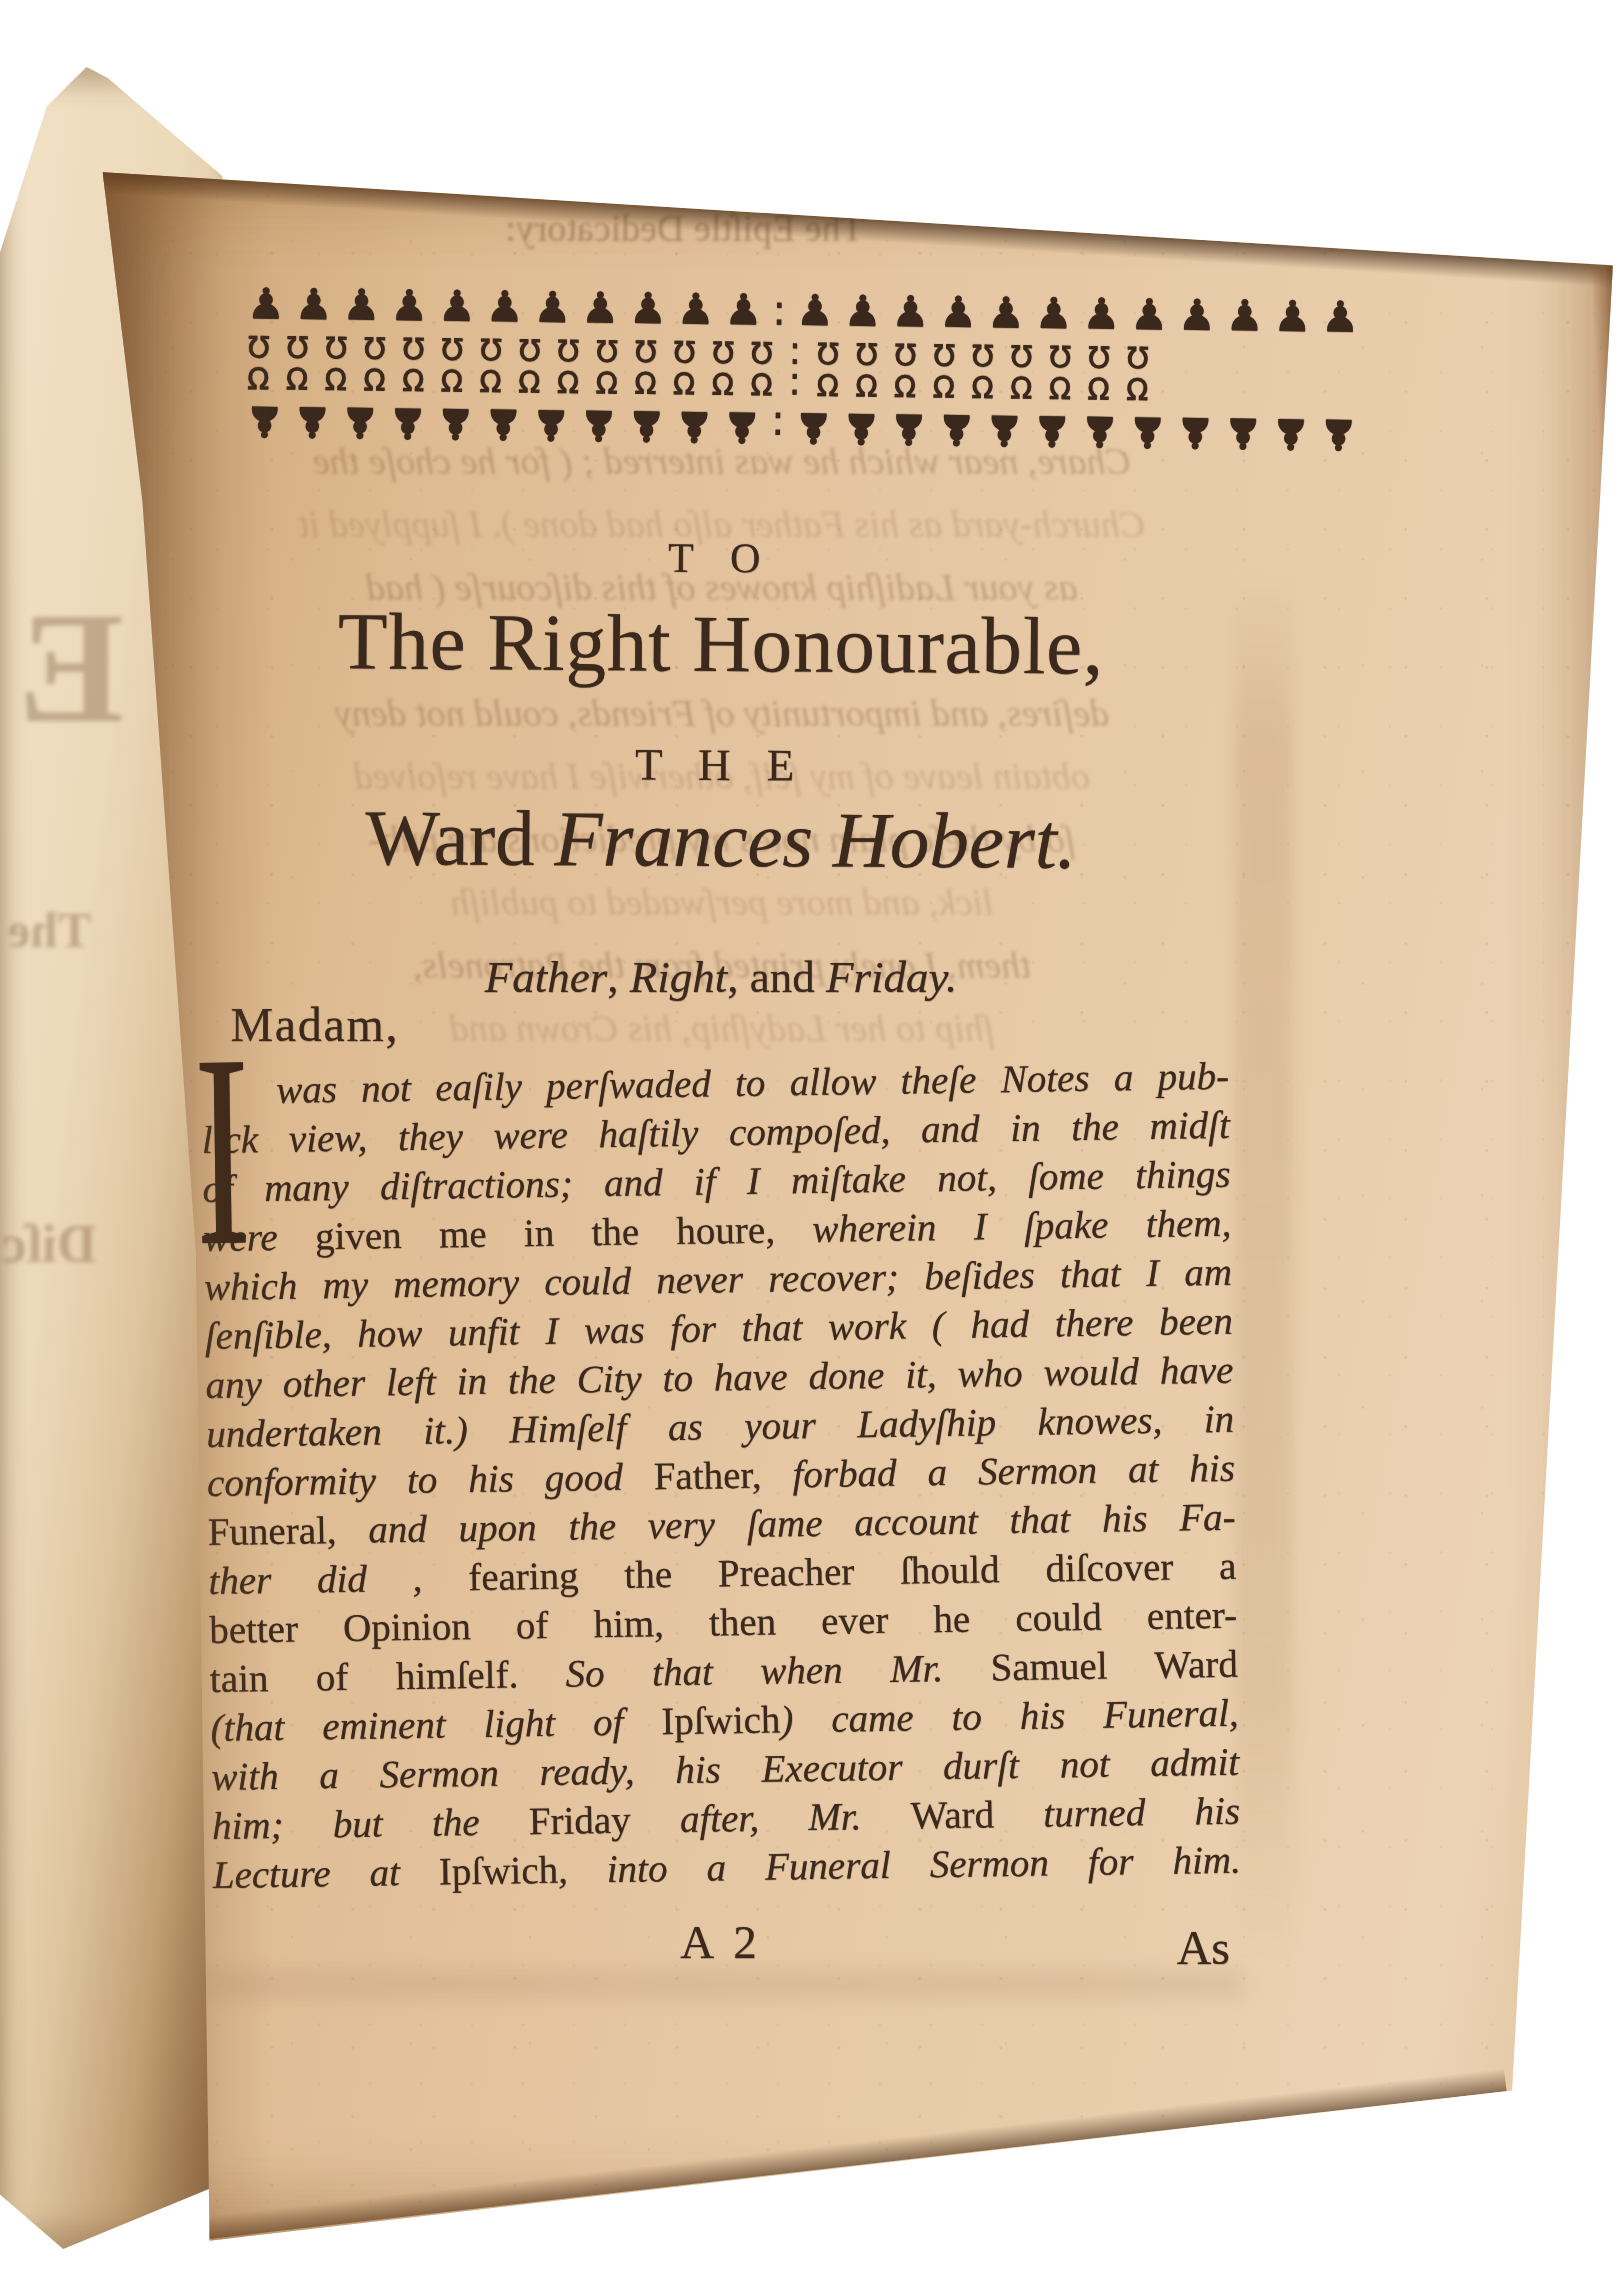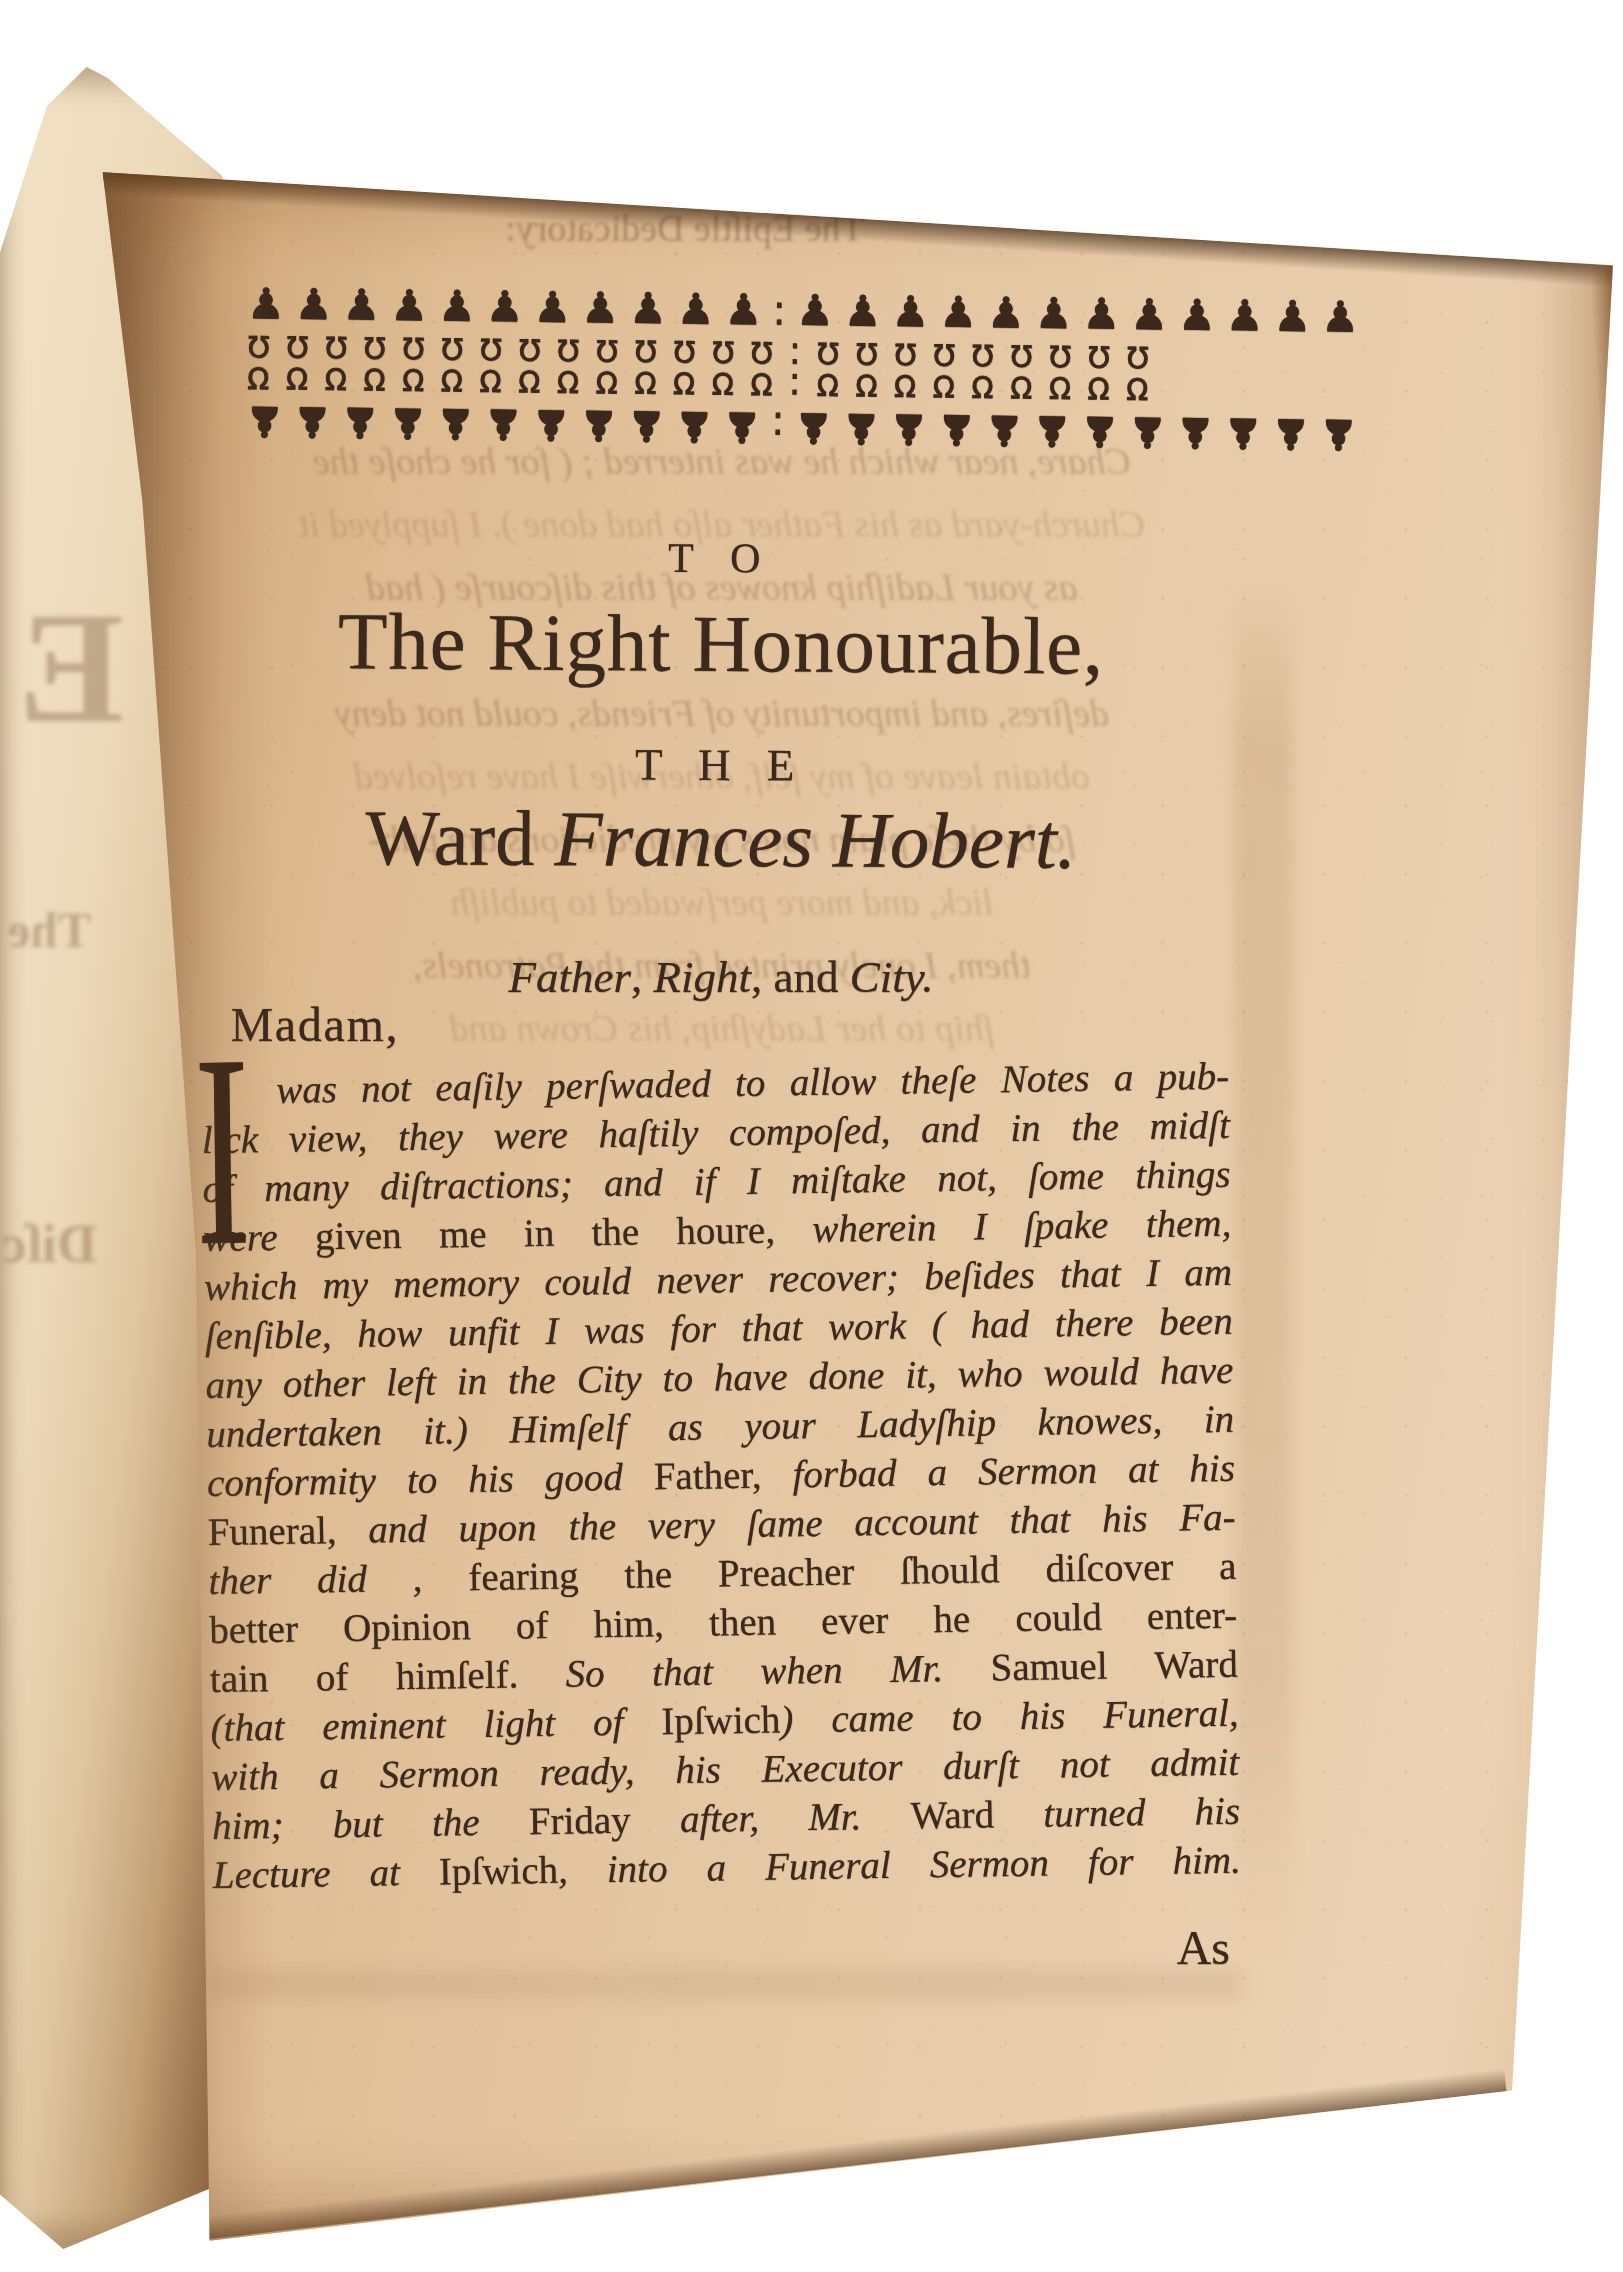--- a/index.html
+++ b/index.html
@@ -122,21 +122,21 @@
         <div class="orn-row orn-a">♟♟♟♟♟♟♟♟♟♟♟:♟♟♟♟♟♟♟♟♟♟♟♟</div>
         <div class="orn-row orn-b">ʊʊʊʊʊʊʊʊʊʊʊʊʊʊ:ʊʊʊʊʊʊʊʊʊ</div>
         <div class="orn-row orn-c">ʊʊʊʊʊʊʊʊʊʊʊʊʊʊ:ʊʊʊʊʊʊʊʊʊ</div>
         <div class="orn-row orn-d">♟♟♟♟♟♟♟♟♟♟♟:♟♟♟♟♟♟♟♟♟♟♟♟</div>
       </div>
 
       <div class="abs kicker">T O</div>
       <h1 class="abs h1">The Right Honourable,</h1>
       <div class="abs h-the">T H E</div>
       <h2 class="abs h2"><span class="rm">Ward </span><span class="it">Frances Hobert.</span></h2>
-      <div class="abs salutation"><span class="it">Father</span><span class="rm">, </span><span class="it">Right</span><span class="rm">, and </span><span class="it">City.</span></div>
+      <div class="abs salutation"><span class="it">Father</span><span class="rm">, </span><span class="it">Right</span><span class="rm">, and </span><span class="it">Friday.</span></div>
       <div class="abs madam">Madam,</div>
 
       <div class="abs para">
         <span class="dropcap">I</span>
       <div class="line"><span class="it">was not eaſily perſwaded to allow theſe Notes a pub-</span></div>
           <div class="line"><span class="it">lick view, they were haſtily compoſed, and in the midſt</span></div>
           <div class="line"><span class="it">of many diſtractions; and if I miſtake not, ſome things</span></div>
           <div class="line"><span class="it">were </span><span class="rm">given me in the houre, </span><span class="it">wherein I ſpake them,</span></div>
           <div class="line"><span class="it">which my memory could never recover; beſides that I am</span></div>
           <div class="line"><span class="it">ſenſible, how unfit I was for that work ( had there been</span></div>
@@ -147,20 +147,21 @@
           <div class="line"><span class="it">ther did , </span><span class="rm">fearing the Preacher ſhould diſcover a</span></div>
           <div class="line"><span class="rm">better Opinion of him, then ever he could enter-</span></div>
           <div class="line"><span class="rm">tain of himſelf. </span><span class="it">So that when Mr. </span><span class="rm">Samuel Ward</span></div>
           <div class="line"><span class="it">(that eminent light of </span><span class="rm">Ipſwich</span><span class="it">) came to his Funeral,</span></div>
           <div class="line"><span class="it">with a Sermon ready, his Executor durſt not admit</span></div>
           <div class="line"><span class="it">him; but the </span><span class="rm">Friday </span><span class="it">after, Mr. </span><span class="rm">Ward </span><span class="it">turned his</span></div>
           <div class="line"><span class="it">Lecture at </span><span class="rm">Ipſwich</span><span class="it">, into a Funeral Sermon for him.</span></div>
         </div>
 
       <div class="abs sig-row">
+        <span class="sig">A 2</span>
         <span class="catchword">As</span>
       </div>
 
     </div>
 
     <div class="gutter-band"></div>
     <div class="edge-top"></div>
     <div class="edge-right"></div>
     <div class="edge-bottom"></div>
     <div class="vignette"></div>

